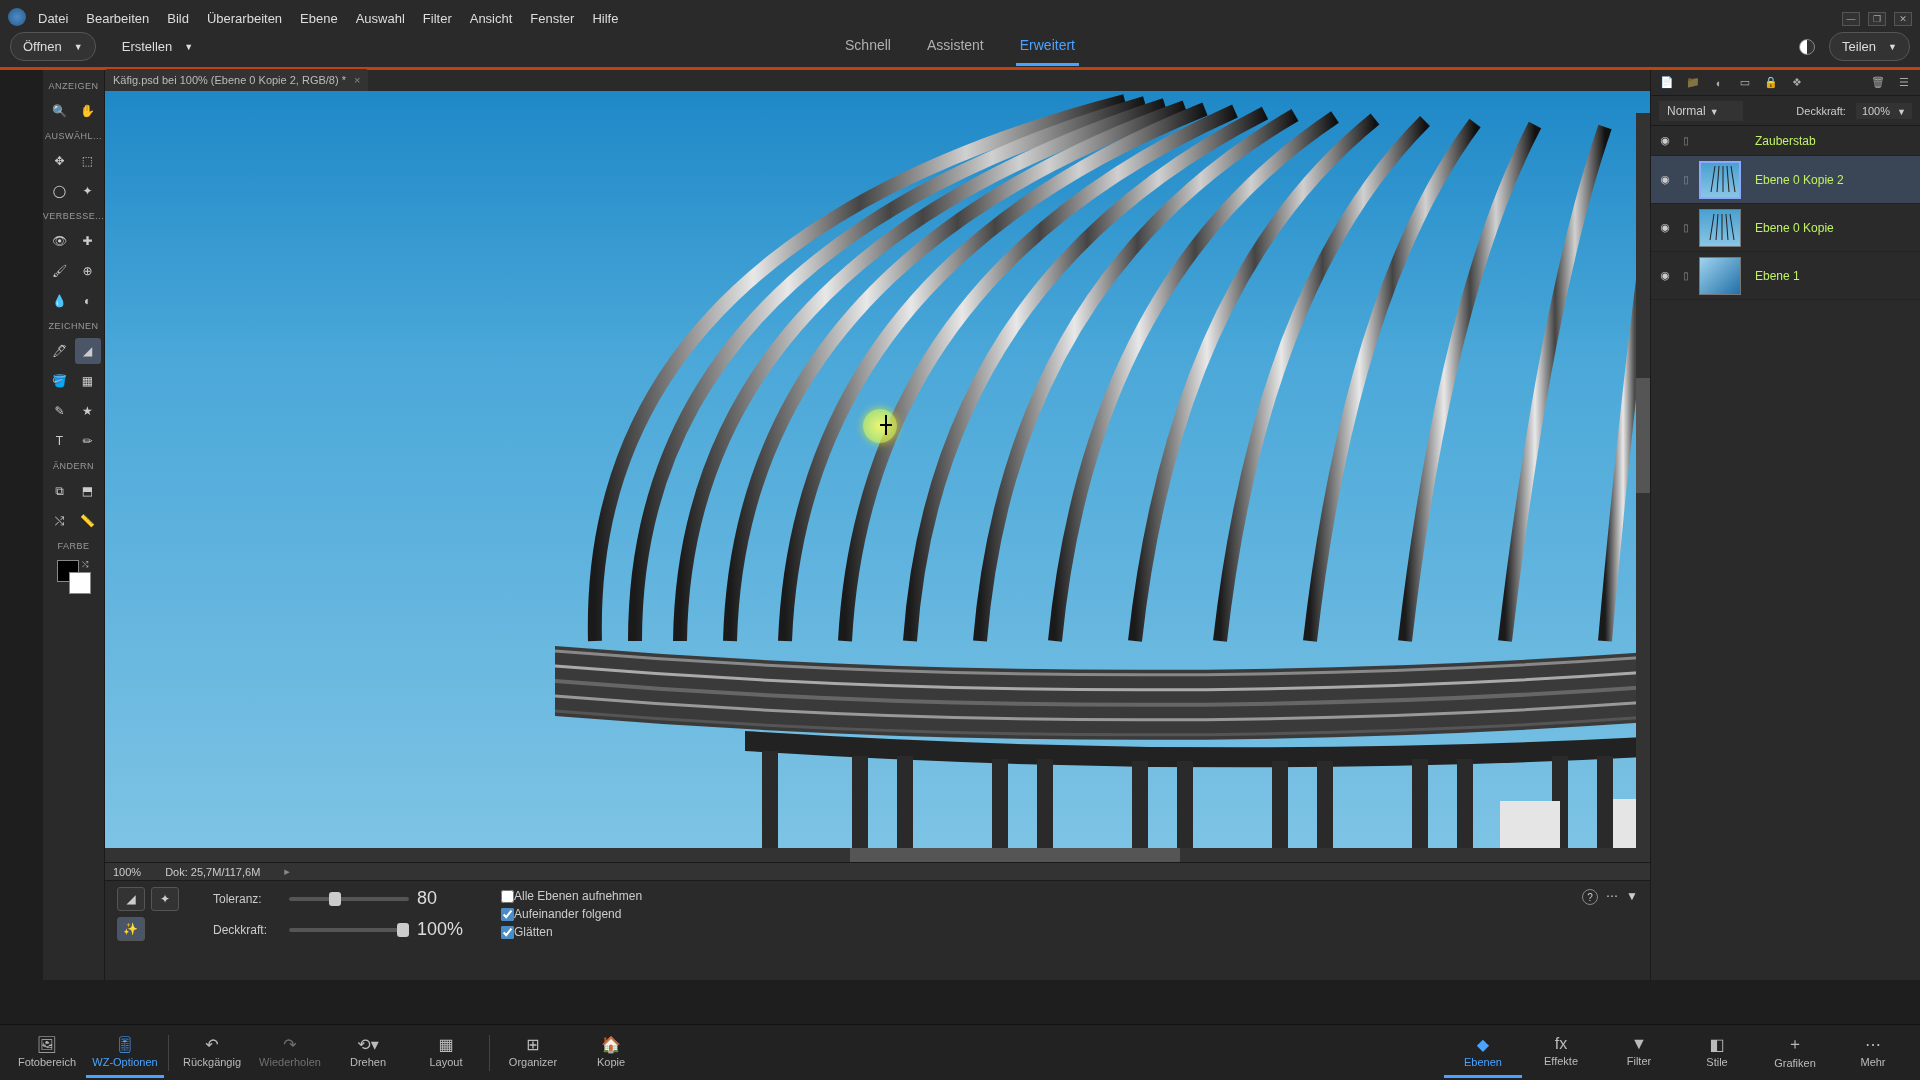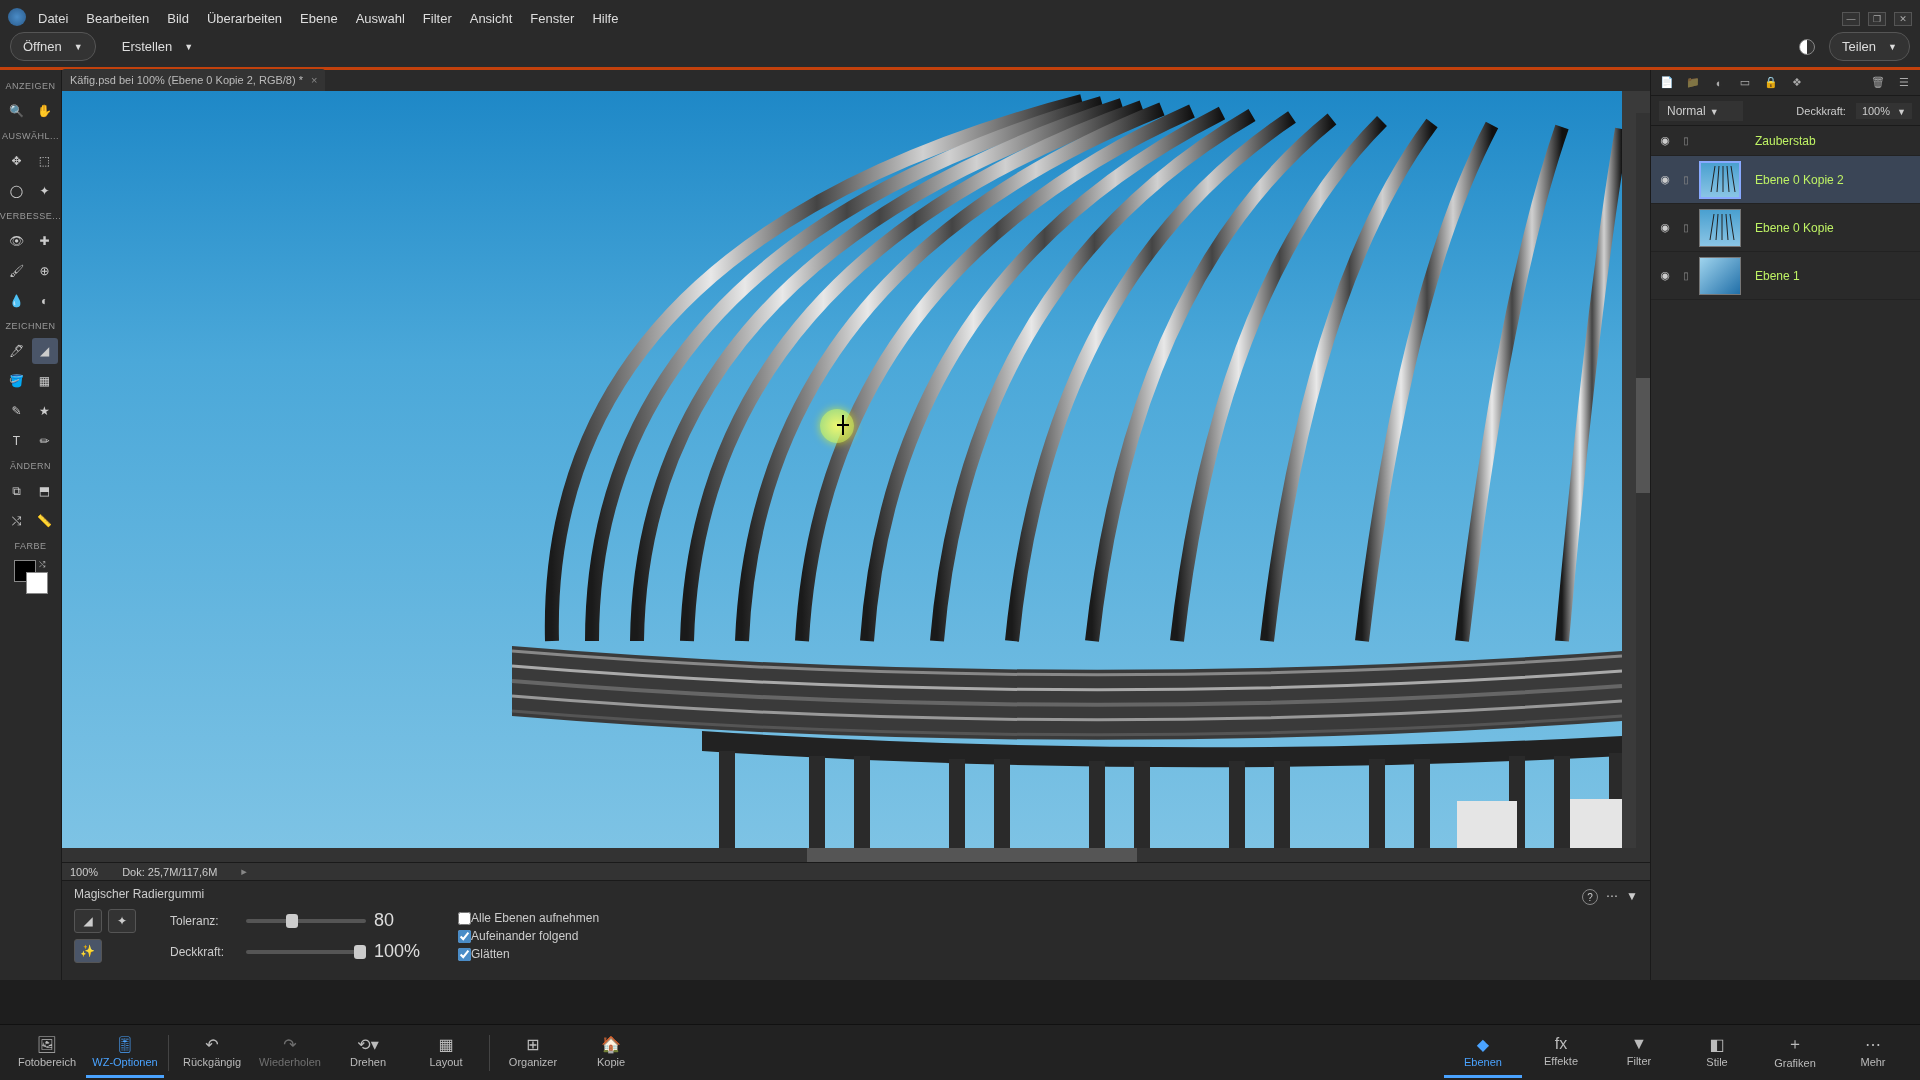--- a/index.html
+++ b/index.html
@@ -17,21 +17,21 @@
 .top-toolbar { height: 44px; background: #2a2a2a; border-bottom: 3px solid #c2410c; display: flex; align-items: center; padding: 0 10px; }
 .btn-dropdown { padding: 6px 12px; background: #333; border: 1px solid #555; border-radius: 14px; color: #ddd; font-size: 13px; display: flex; align-items: center; gap: 8px; cursor: pointer; }
 .btn-plain { padding: 6px 12px; color: #ddd; font-size: 13px; display: flex; align-items: center; gap: 8px; cursor: pointer; }
 .mode-tabs { position: absolute; left: 50%; transform: translateX(-50%); display: flex; gap: 28px; }
 .mode-tabs span { color: #b0b0b0; font-size: 14px; padding: 10px 4px; cursor: pointer; }
 .mode-tabs span.active { color: #4aa3ff; border-bottom: 3px solid #4aa3ff; }
 .top-right { margin-left: auto; display: flex; align-items: center; gap: 14px; }
 .theme-circle { width: 16px; height: 16px; border-radius: 50%; background: linear-gradient(90deg, #fff 50%, #333 50%); border: 1px solid #888; }
 
 
-.main-area { display: flex; height: 910px; }
+.main-area { display: flex; height: 910px; margin-left: 43px; }
 
 
 .left-toolbar { width: 62px; background: #2a2a2a; border-right: 1px solid #1a1a1a; display: flex; flex-direction: column; align-items: center; padding-top: 6px; }
 .tool-section-label { font-size: 9px; color: #999; padding: 5px 0; letter-spacing: 0.5px; text-align: center; }
 .tool-row { display: flex; gap: 2px; margin: 2px 0; }
 .tool-btn { width: 26px; height: 26px; display: flex; align-items: center; justify-content: center; color: #ccc; cursor: pointer; border-radius: 3px; }
 .tool-btn.active { background: #4a5568; }
 .color-swatch-box { width: 34px; height: 34px; margin-top: 4px; position: relative; }
 .color-fg { position: absolute; top: 0; left: 0; width: 22px; height: 22px; background: #000; border: 1px solid #888; }
 .color-bg { position: absolute; bottom: 0; right: 0; width: 22px; height: 22px; background: #fff; border: 1px solid #888; }
@@ -127,20 +127,25 @@
 
 <div class="top-toolbar">
   <div class="btn-dropdown">
     <span>Öffnen</span>
     <span class="caret">▼</span>
   </div>
   <div style="width:14px"></div>
   <div class="btn-plain">
     <span>Erstellen</span>
     <span class="caret">▼</span>
+  </div>
+  <div class="mode-tabs">
+    <span>Schnell</span>
+    <span>Assistent</span>
+    <span class="active">Erweitert</span>
   </div>
   <div class="top-right">
     <div class="theme-circle"></div>
     <div class="btn-dropdown">
       <span>Teilen</span>
       <span class="caret">▼</span>
     </div>
   </div>
 </div>
 
@@ -288,21 +293,20 @@
     <div class="canvas-scrollbar-h">
         <div class="thumb"></div>
       </div>
     <div class="status-bar">
       <span>100%</span>
       <span>Dok: 25,7M/117,6M</span>
       <span style="color:#888">▸</span>
     </div>
 
     <div class="options-panel">
-      <div class="options-title">Magischer Radiergummi</div>
       <div class="options-row">
         <div style="display:flex;flex-direction:column;gap:6px">
           <div class="opt-icons">
             <div class="opt-icon-btn">◢</div>
             <div class="opt-icon-btn">✦</div>
           </div>
           <div class="opt-icons">
             <div class="opt-icon-btn sel">✨</div>
           </div>
         </div>

